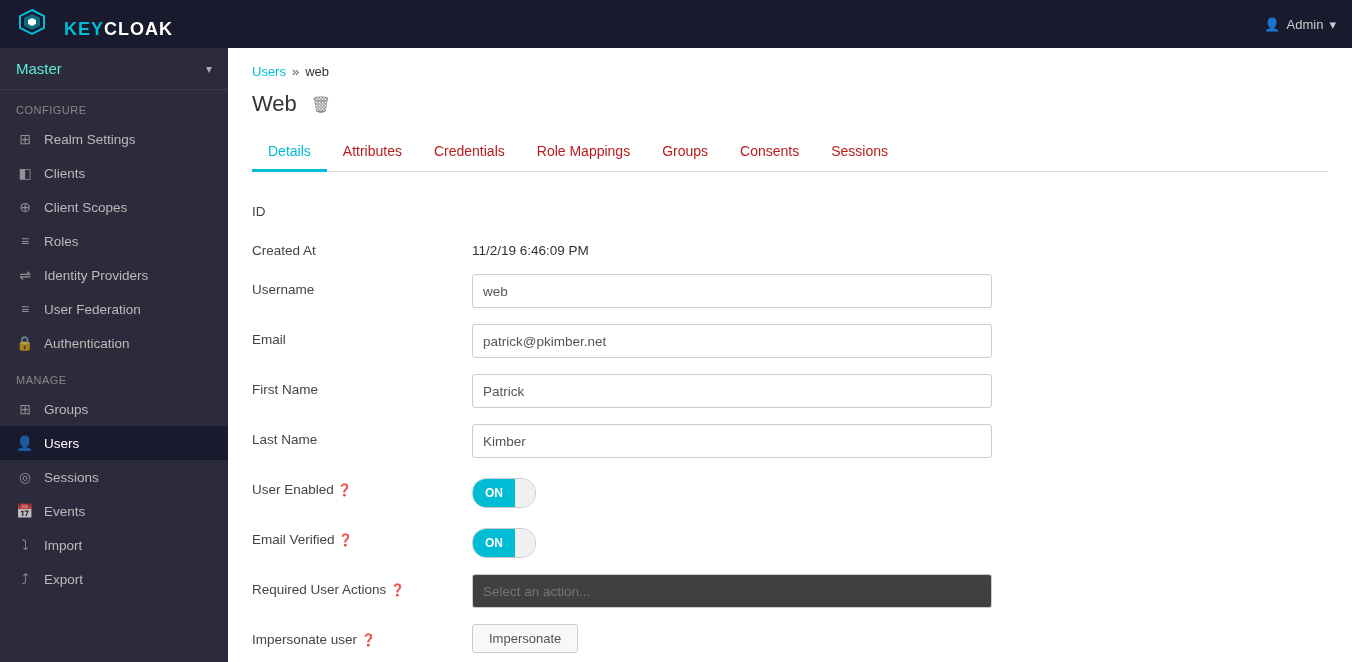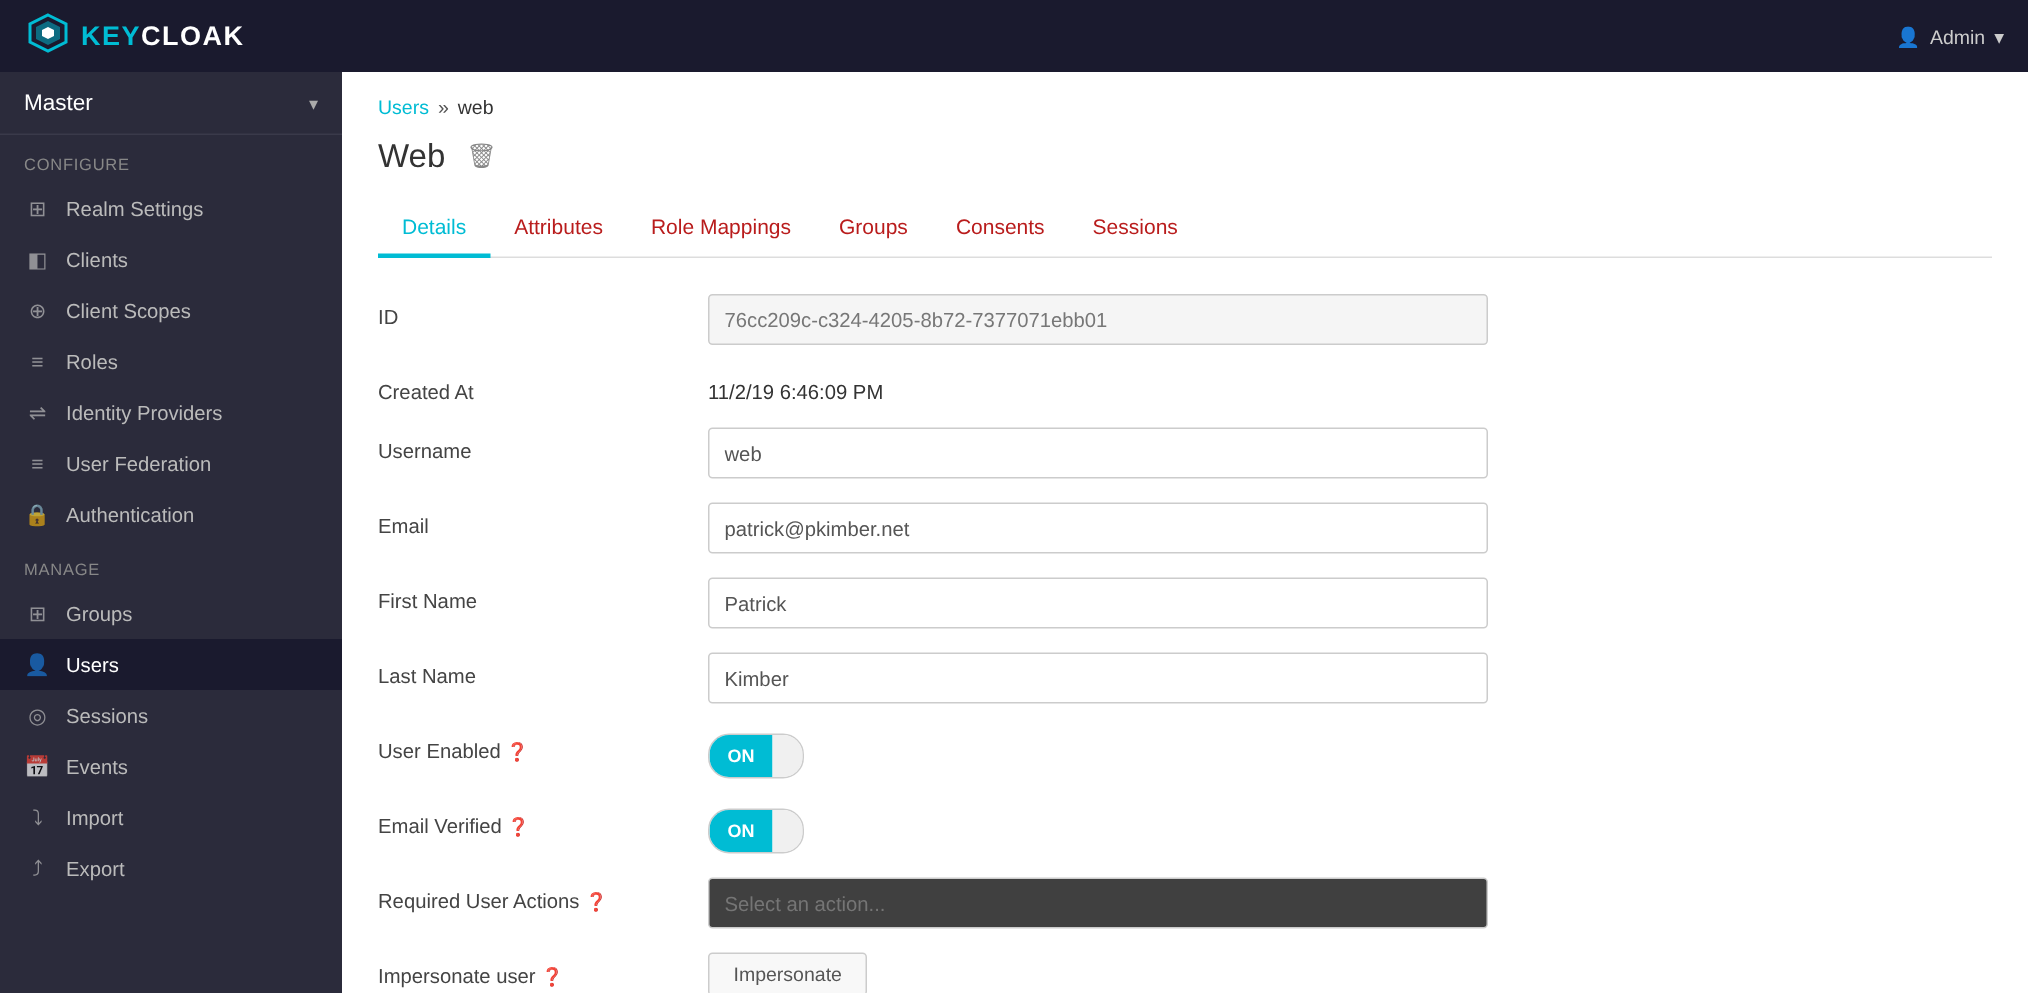--- a/index.html
+++ b/index.html
@@ -10,22 +10,22 @@
       background: #1a1a2e;
       height: 48px;
       display: flex;
       align-items: center;
       justify-content: space-between;
       padding: 0 16px;
       flex-shrink: 0;
     }
     .topbar-logo {
       display: flex;
-      align-items: center;
-      gap: 6px;
+      align-items: flex-end;
+      gap: 16px;
     }
     .logo-icon {
       width: 32px;
       height: 32px;
     }
     .logo-text {
       color: #fff;
       font-size: 18px;
       font-weight: bold;
       letter-spacing: 1px;
@@ -59,21 +59,21 @@
     }
     .realm-selector {
       padding: 12px 16px;
       display: flex;
       align-items: center;
       justify-content: space-between;
       border-bottom: 1px solid #3a3a4a;
       cursor: pointer;
     }
     .realm-name {
-      color: #ffffff;
+      color: #5eead4;
       font-size: 15px;
       font-weight: 500;
     }
     .realm-chevron {
       color: #aaa;
       font-size: 12px;
     }
     .sidebar-section-label {
       padding: 14px 16px 6px;
       font-size: 11px;
@@ -381,34 +381,32 @@
     <div class="page-title-row">
       <h1 class="page-title">Web</h1>
       <button class="delete-icon-btn">
         <span>🗑</span>
       </button>
     </div>
 
     <div class="tabs">
       <div class="tab active">Details</div>
       <div class="tab">Attributes</div>
+      <div class="tab">Credentials</div>
       <div class="tab">Role Mappings</div>
       <div class="tab">Groups</div>
       <div class="tab">Consents</div>
       <div class="tab">Sessions</div>
     </div>
 
     <div class="form-table">
 
       <div class="form-row">
         <div class="form-label">
           <span>ID</span>
-        </div>
-        <div class="form-control-wrap">
-          <input class="form-input" type="text" readonly="" value="76cc209c-c324-4205-8b72-7377071ebb01" style="">
         </div>
       </div>
 
       <div class="form-row">
         <div class="form-label">
           <span>Created At</span>
         </div>
         <div class="form-control-wrap">
           <div class="created-at-text">11/2/19 6:46:09 PM</div>
         </div>

